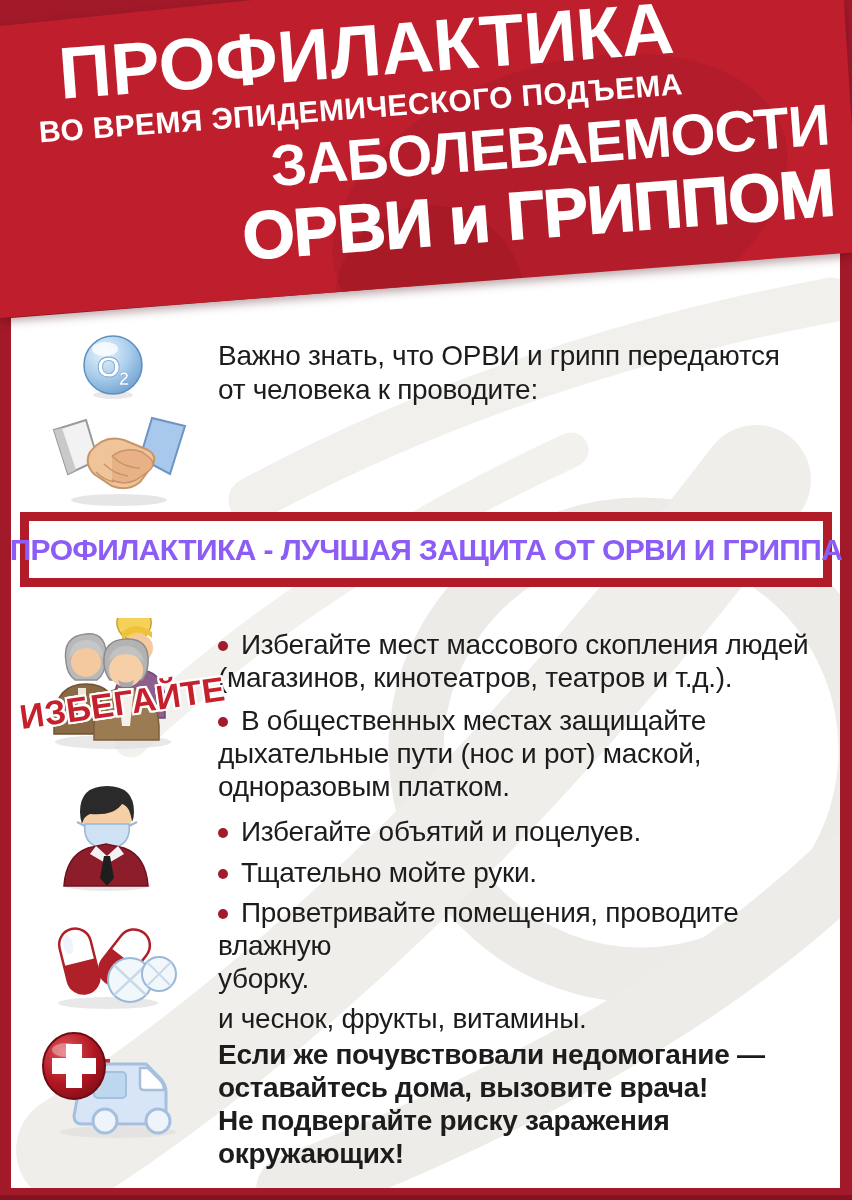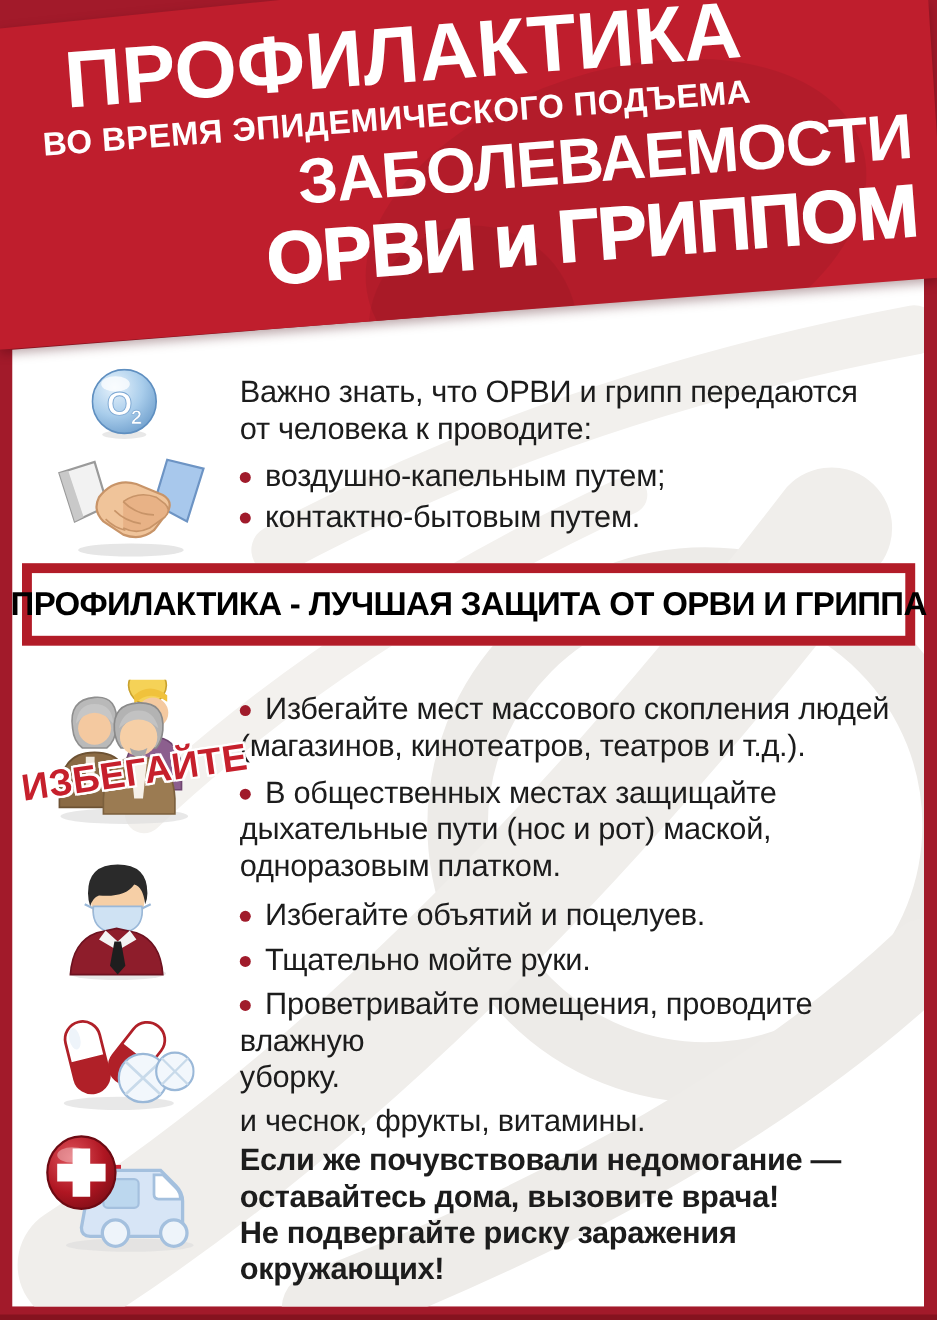--- a/index.html
+++ b/index.html
@@ -50,21 +50,21 @@
 
   .intro { left:218px; top:339px; width:600px; }
   .intro-bullets { margin-top:7px; }
   .intro-bullets .line { line-height:37px; }
 
   .banner {
     left:20px; top:512px; width:812px; height:75px;
     background:#ffffff; border:9px solid #b21c28;
     display:flex; align-items:center; justify-content:center;
     font-weight:bold; font-size:30px; letter-spacing:-.6px; white-space:nowrap;
-    color:#000000;
+    color:#8b5cf6;
   }
 
   .tips { left:218px; top:628px; width:608px; }
   .tip { margin-bottom:11px; }
   .tip .line { display:block; line-height:33px; }
   .tip1 { margin-bottom:10px; }
   .tip2 { margin-bottom:12px; }
   .tip3 { margin-bottom:8px; }
   .tip4 { margin-bottom:7px; }
   .tip5 { margin-bottom:7px; }
@@ -142,24 +142,20 @@
         <polygon points="133,14 100,6 88,46 118,62" fill="#a8c8ec" stroke="#6d94c4" stroke-width="2"></polygon>
         <path d="M38 40 Q52 22 72 28 L96 38 Q106 44 100 54 L88 70 Q76 80 60 74 L42 62 Q32 52 38 40 Z" fill="#f0c49a" stroke="#c89468" stroke-width="2"></path>
         <path d="M60 44 Q74 34 90 40 L98 46 Q104 52 98 58 L84 68 Q72 74 60 68" fill="#e8b286" stroke="#c89468" stroke-width="1.5"></path>
         <path d="M44 60 q8 8 18 10 M52 52 q10 10 24 12 M60 44 q12 12 28 12" stroke="#c89468" stroke-width="1.5" fill="none"></path>
       </svg>
     </div>
 
     <div class="abs intro body-text">
       <div>Важно знать, что ОРВИ и грипп передаются</div>
       <div>от человека к проводите:</div>
-      <div class="intro-bullets">
-        <div class="line"><span class="dot"></span><span>воздушно-капельным путем;</span></div>
-        <div class="line"><span class="dot"></span><span>контактно-бытовым путем.</span></div>
-      </div>
     </div>
 
     <div class="abs banner">
       <span>ПРОФИЛАКТИКА - ЛУЧШАЯ ЗАЩИТА ОТ ОРВИ И ГРИППА</span>
     </div>
 
     <div class="icon abs" style="left:38px; top:618px;">
       <svg width="145" height="132" viewBox="0 0 145 132">
         <ellipse cx="75" cy="124" rx="58" ry="7" fill="#dedede" opacity=".7"></ellipse>
 

